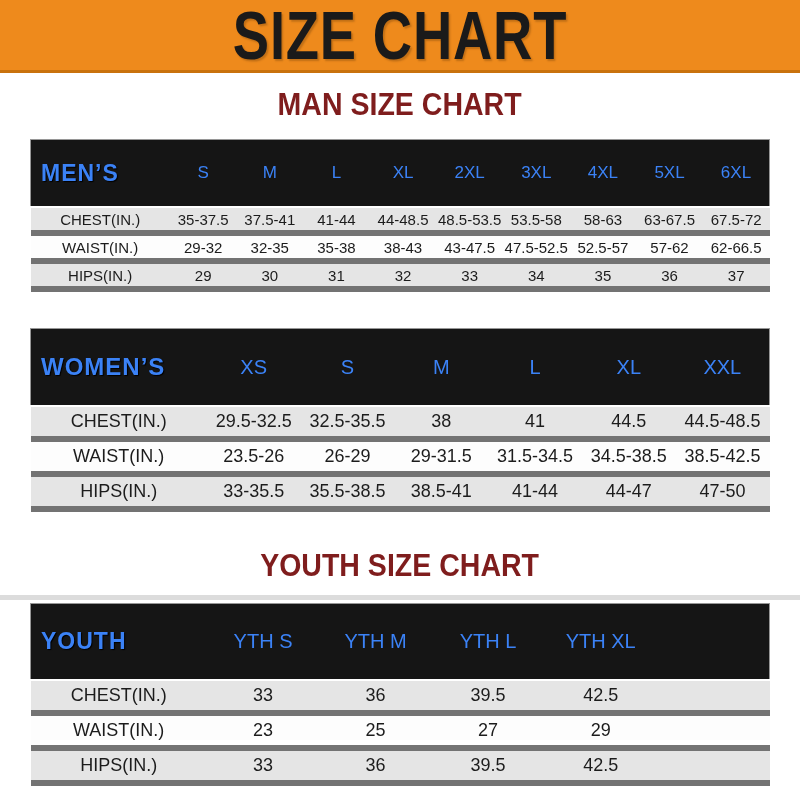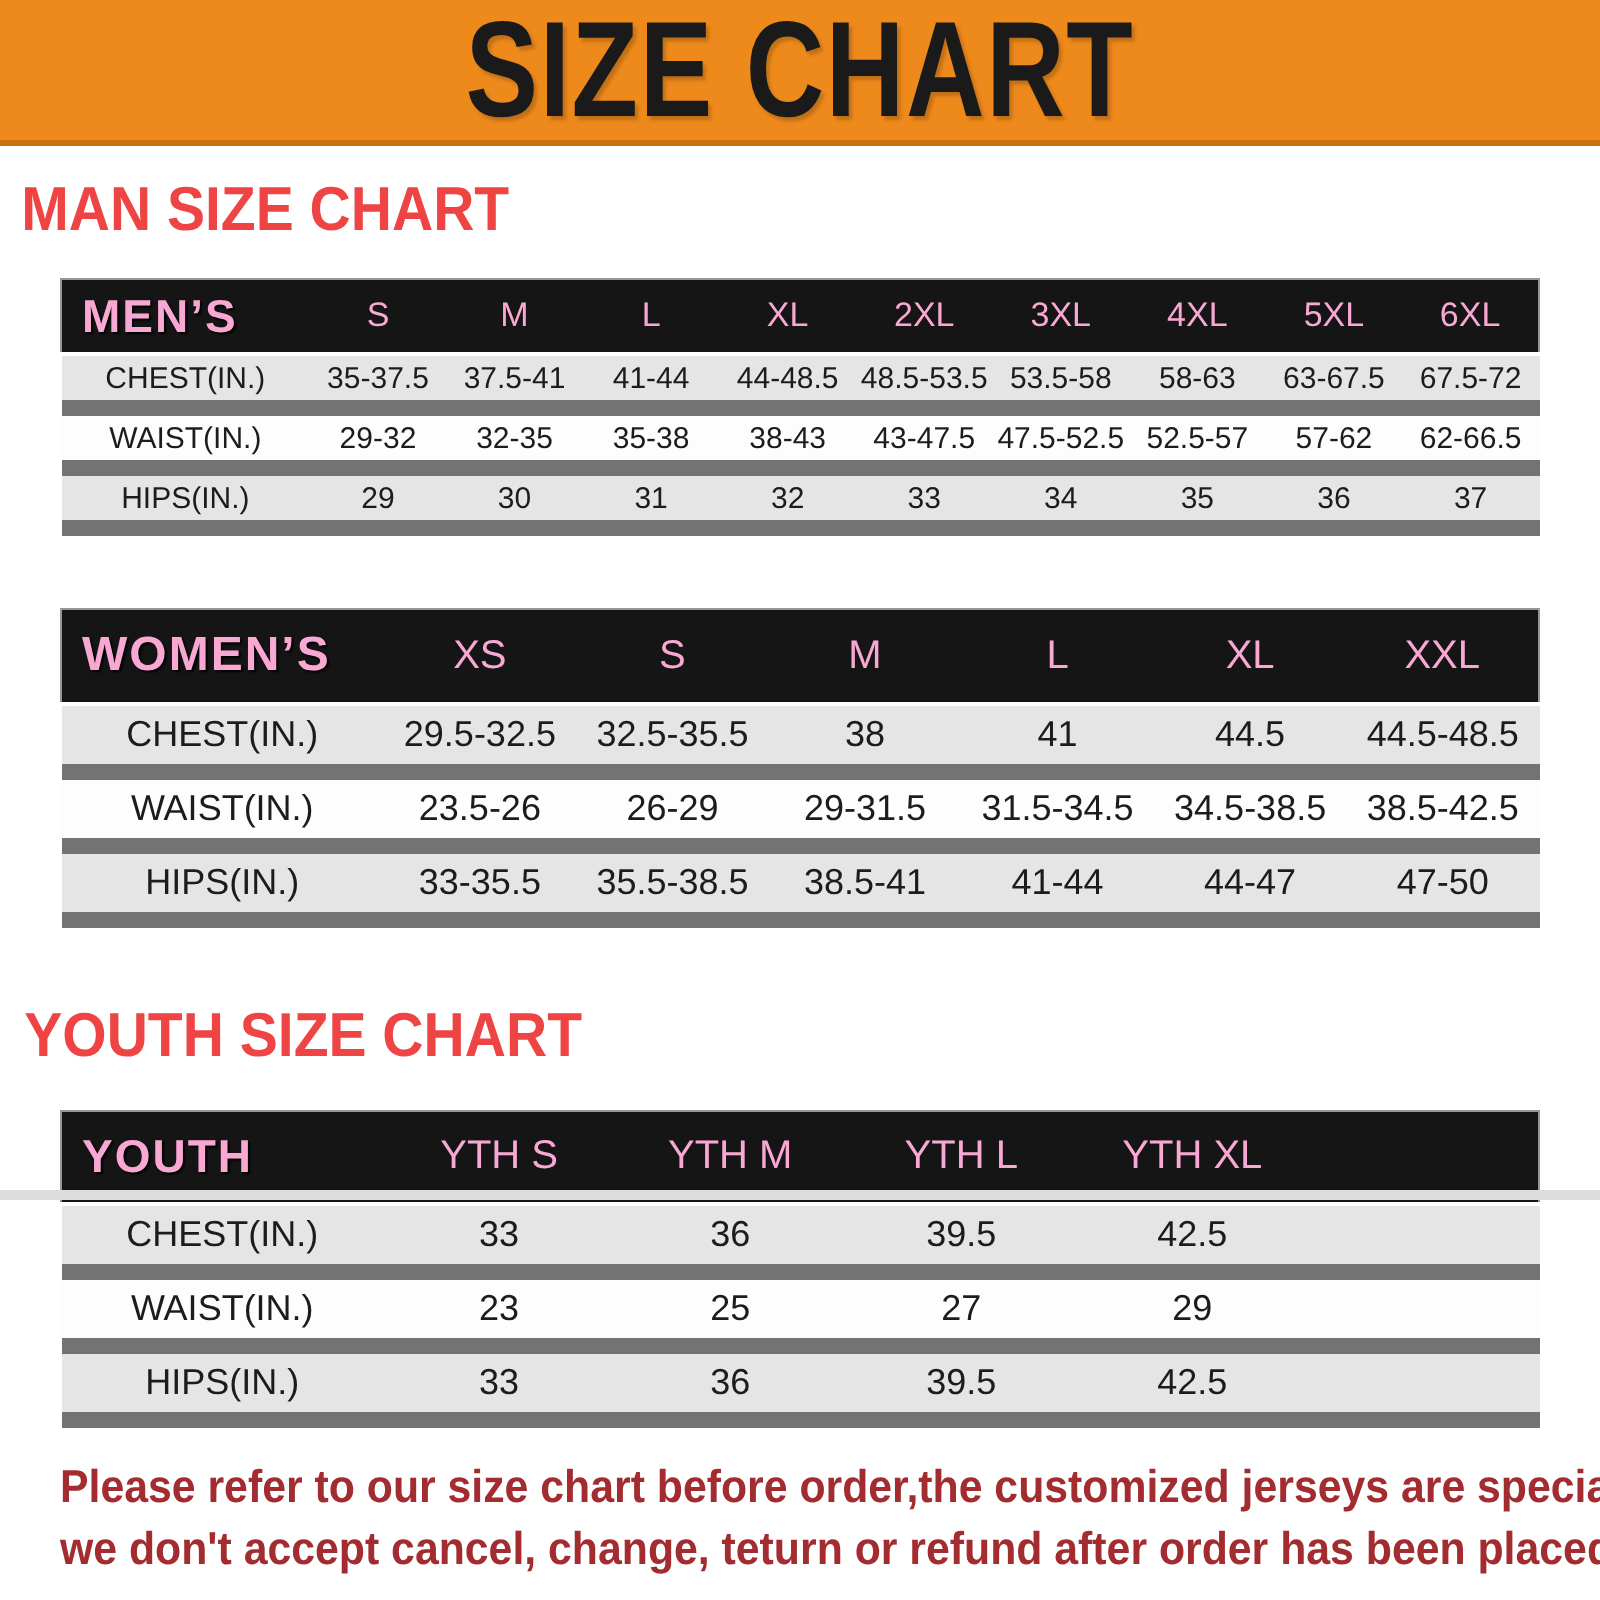--- a/index.html
+++ b/index.html
@@ -22,46 +22,46 @@
     font-size:68px;font-weight:bold;line-height:70px;
     color:#1a1a1a;
     transform:scaleX(0.8);
     letter-spacing:1px;
     text-shadow:2px 2px 2px rgba(60,30,0,0.25);
     white-space:nowrap;
   }
 
   
   h2.section-title{
-    margin:0;font-size:31px;line-height:34px;
-    font-weight:bold;color:#ef4444;letter-spacing:0;
+    margin:0;text-align:center;font-size:31px;line-height:34px;
+    font-weight:bold;color:#7f1d1d;letter-spacing:0;
   }
   h2.section-title span{display:inline-block;transform:scaleX(0.92);white-space:nowrap;}
   .section-man h2{margin-top:15px;}
   .section-women h2{margin-top:24px;}
   .section-youth h2{margin-top:37px;}
 
   
   table.tbl{
     width:740px;margin:0 auto;border-collapse:collapse;table-layout:fixed;
   }
   .section-man table{margin-top:17px;}
   .section-women table{margin-top:36px;}
   .section-youth table{margin-top:20px;}
 
   .tbl thead{border:1px solid #969696;border-bottom:2px solid #ffffff;}
   .tbl thead th{
-    background:#151515;color:#f9a8d4;font-weight:normal;
-    text-align:center;padding:3px;
+    background:#151515;color:#3b82f6;font-weight:normal;
+    text-align:center;padding:18px;
   }
   .tbl thead th:first-child{
     text-align:left;padding-left:10px;font-weight:bold;letter-spacing:1px;
     text-shadow:1px 1px 1px #000;
   }
-  .tbl tbody tr{border-bottom:8px solid #737373;}
+  .tbl tbody tr{border-bottom:6px solid #737373;}
   .tbl tbody tr:nth-child(odd){background:#E5E5E5;}
   .tbl tbody tr:nth-child(even){background:#FDFDFD;}
   .tbl tbody th,.tbl tbody td{
     font-weight:normal;text-align:center;color:#1c1c1c;padding:0;
   }
 
   .tbl-men th:first-child{width:15%;}
   .tbl-men thead th{height:30px;font-size:17px;}
   .tbl-men thead th:first-child{font-size:23px;}
   .tbl-men tbody th,.tbl-men tbody td{height:22px;font-size:15px;}

